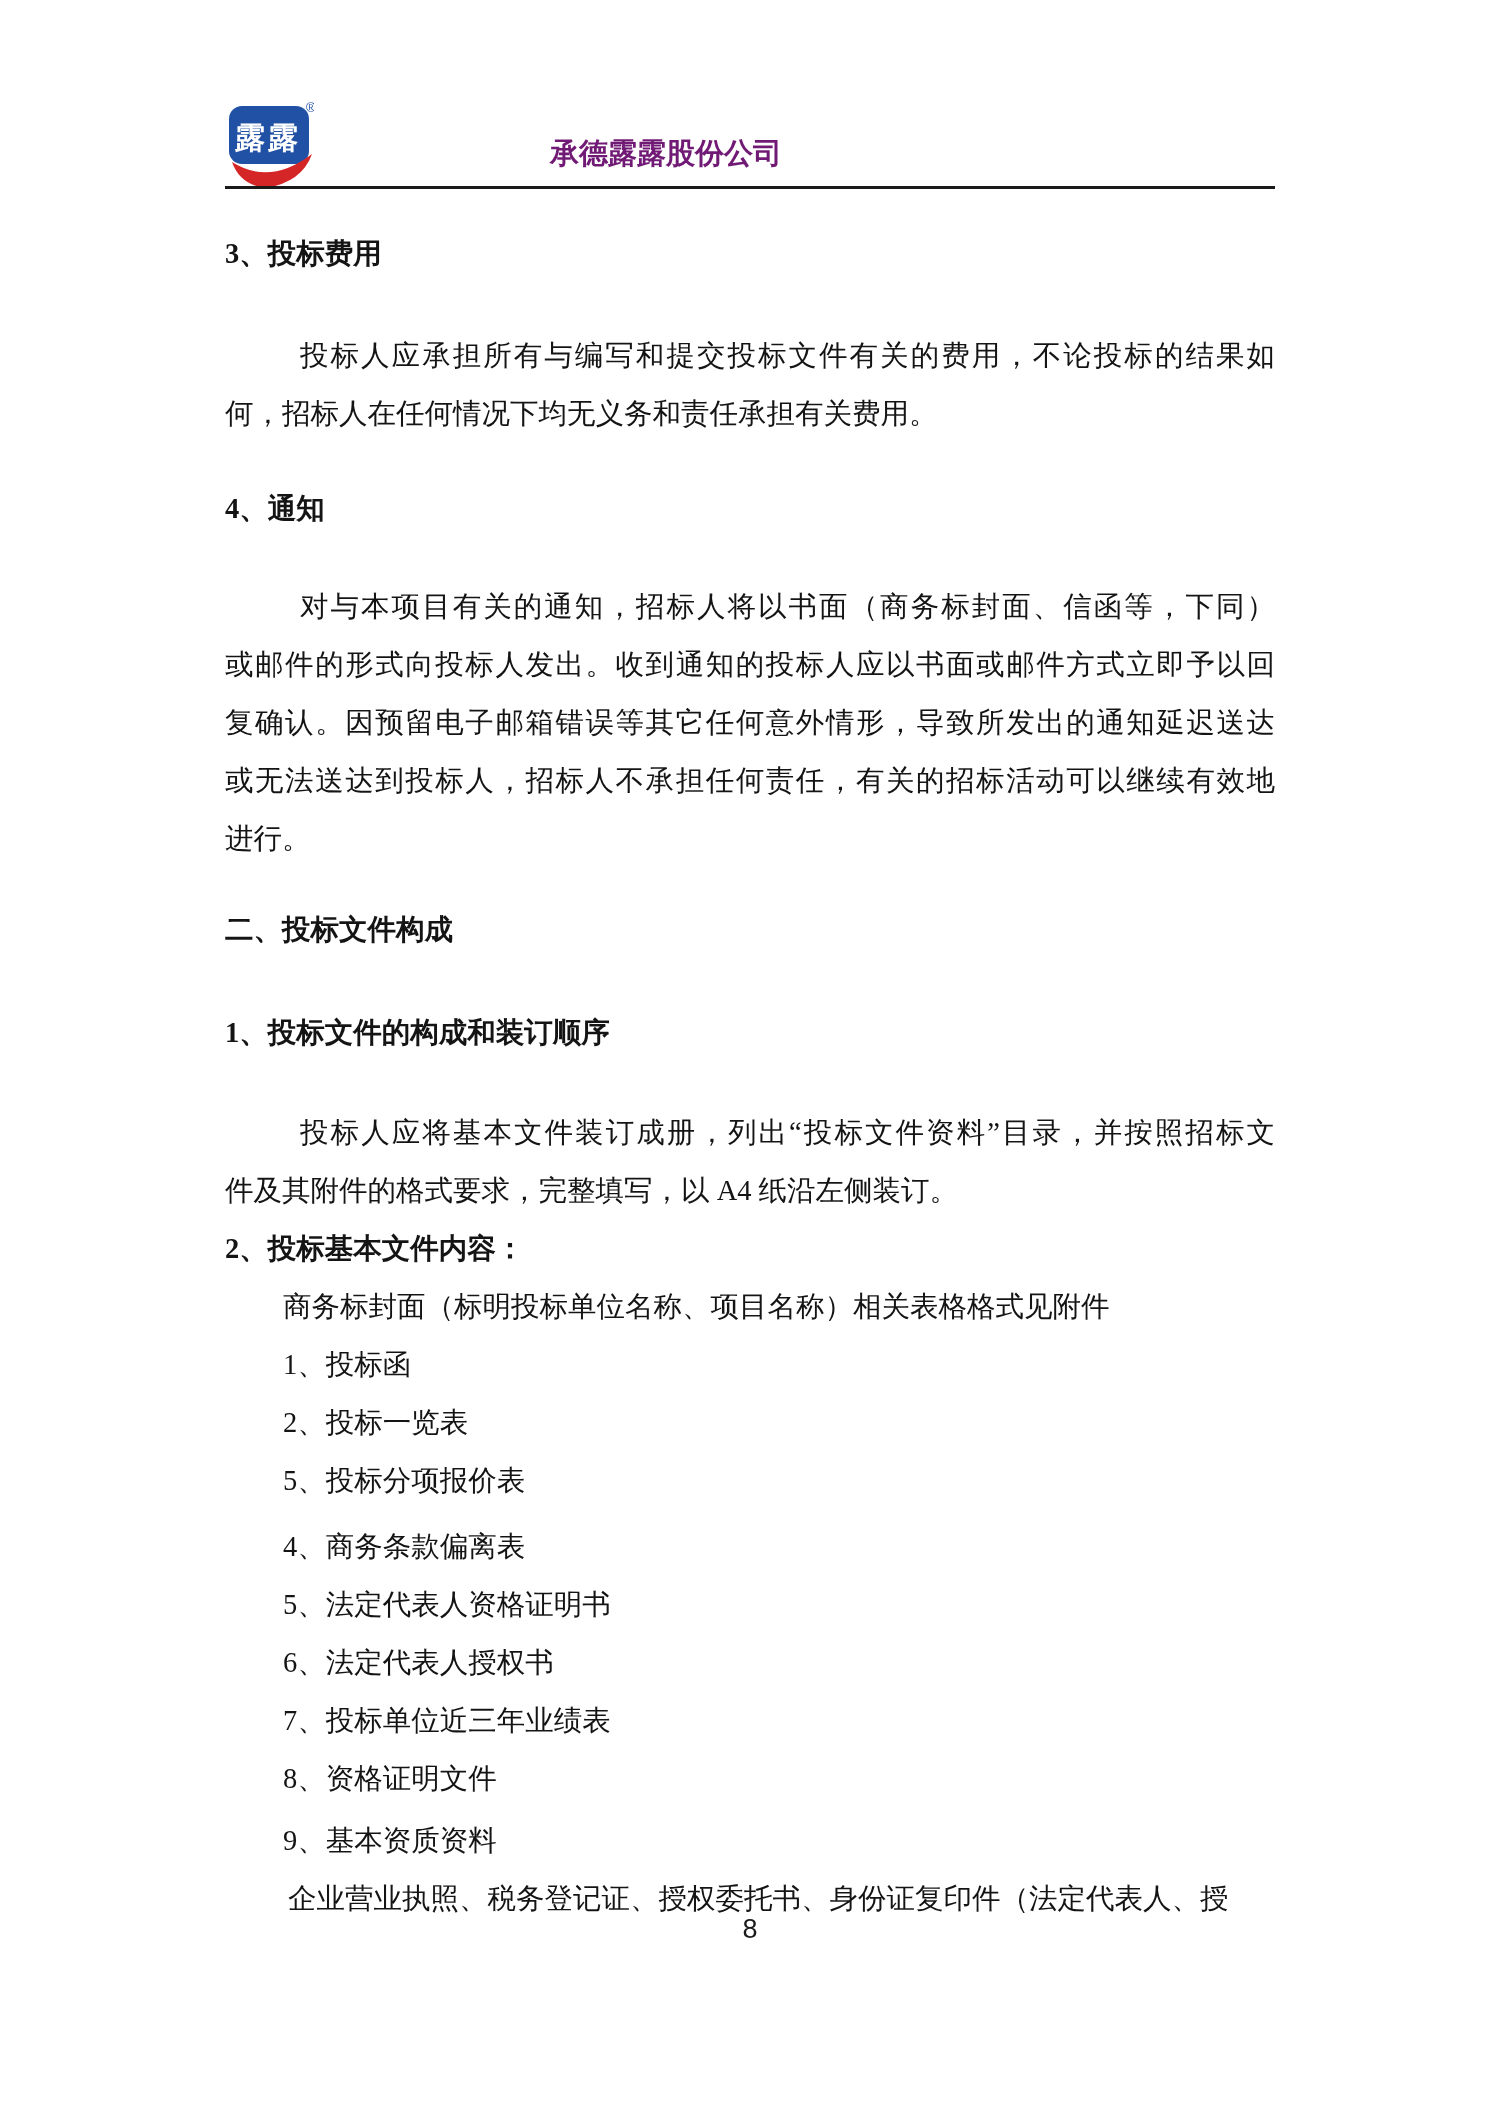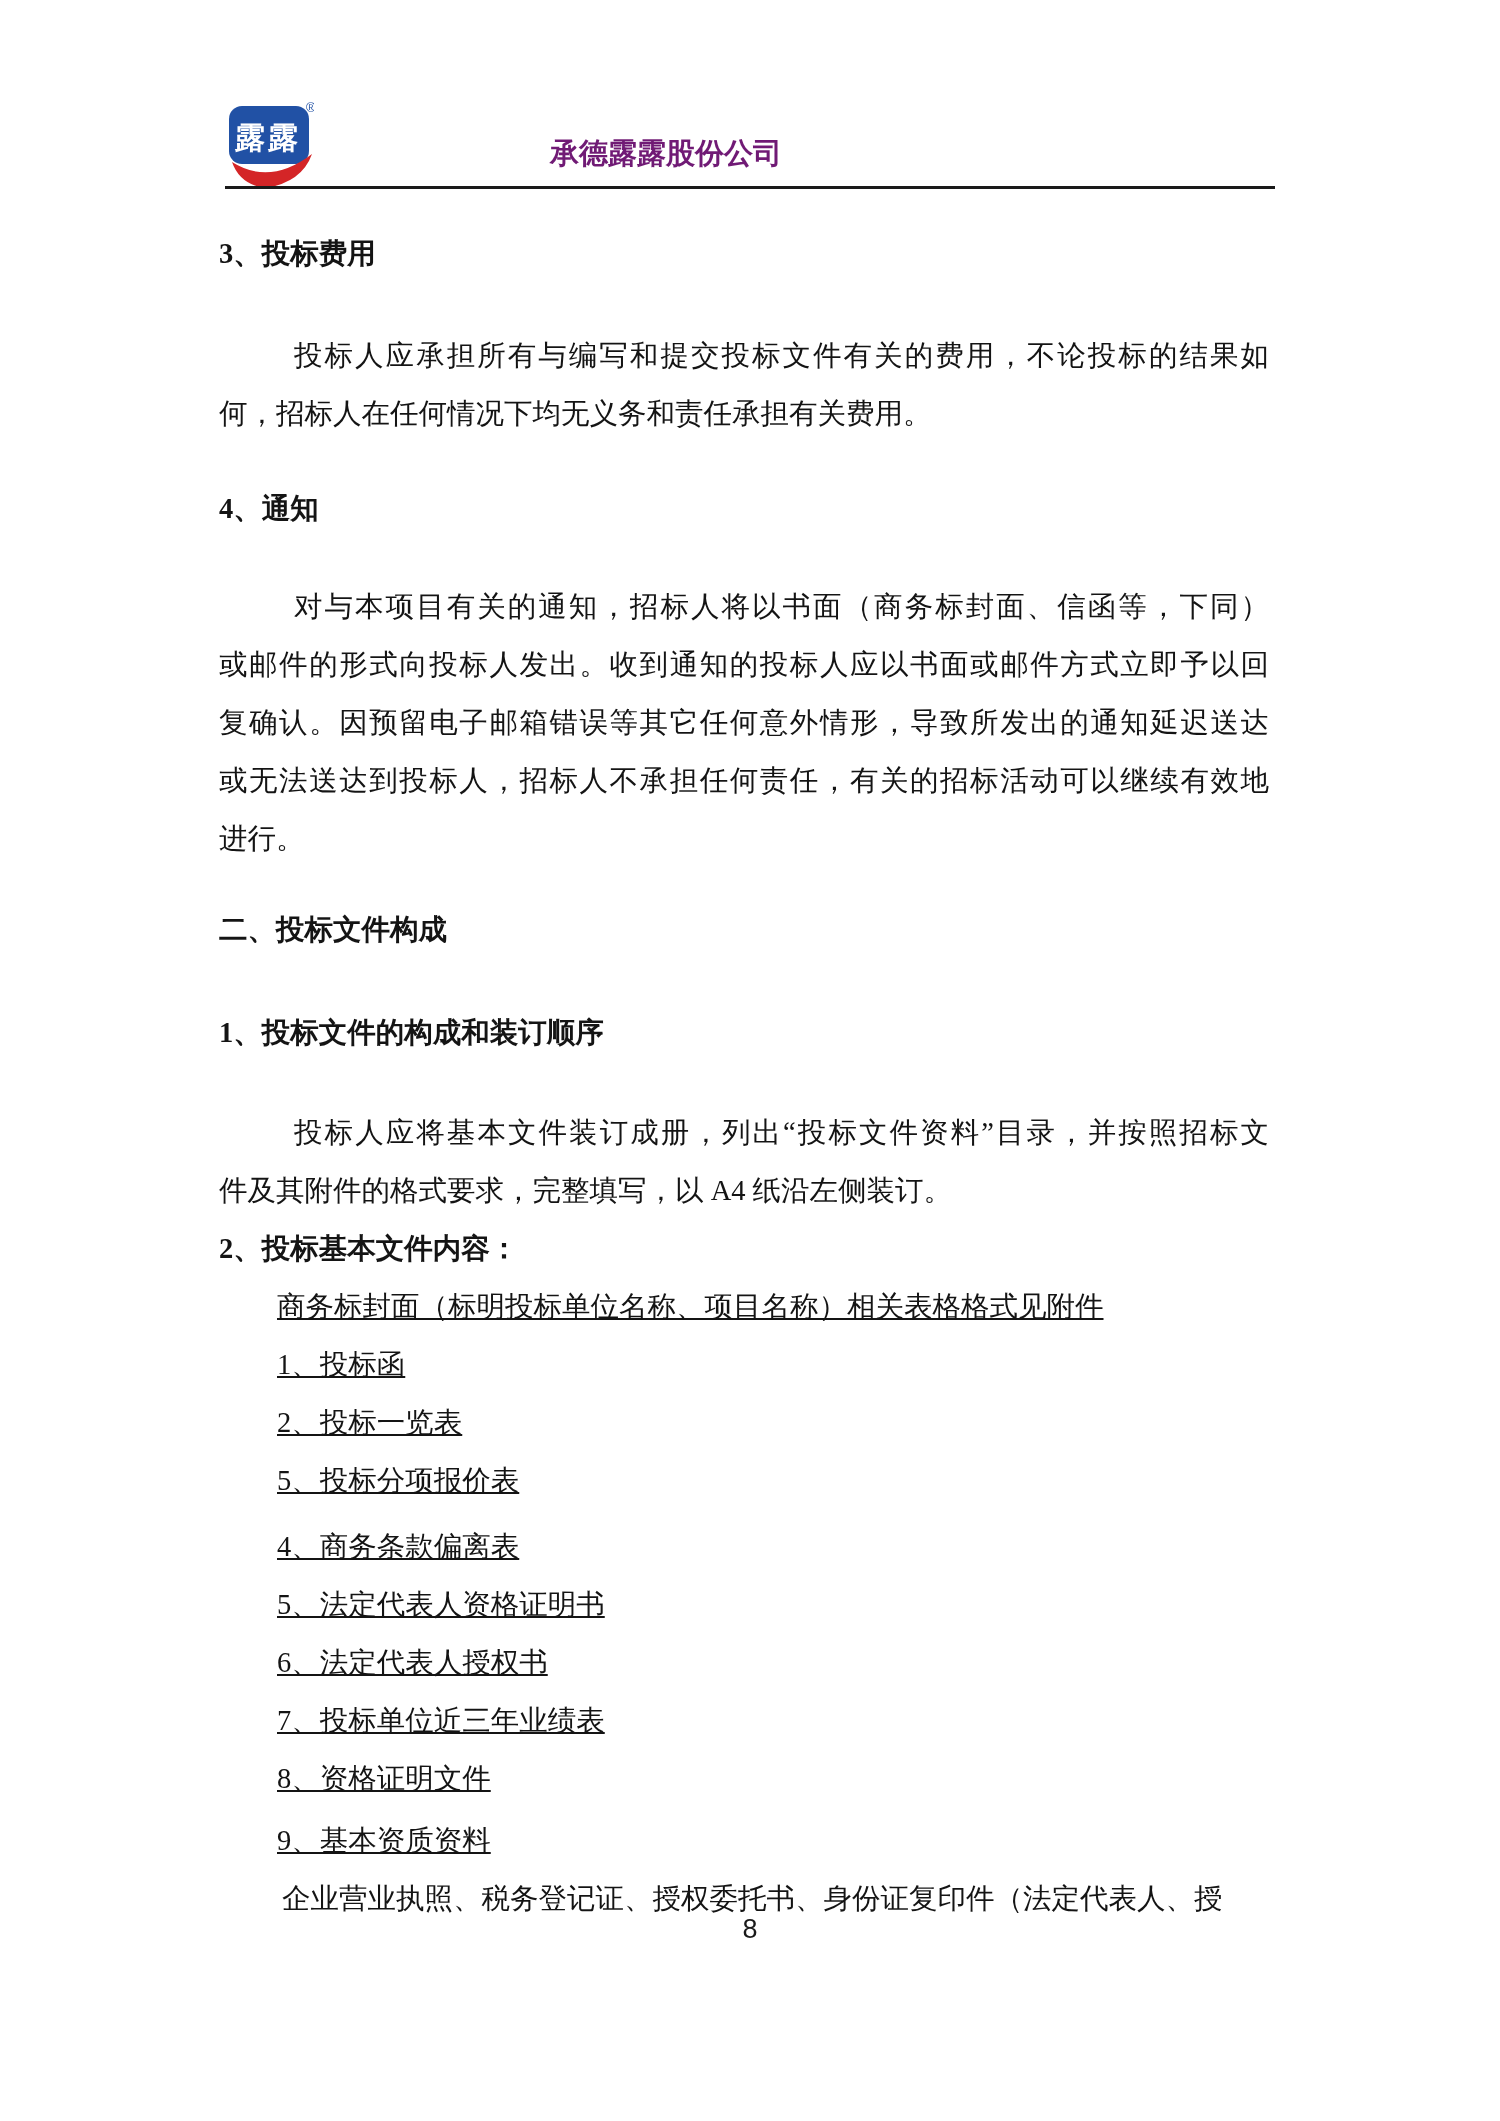--- a/index.html
+++ b/index.html
@@ -20,35 +20,35 @@
     font-size:29px;font-weight:bold;
     color:#701a75;
     letter-spacing:0px;
   }
   .header-rule{
     position:absolute;left:225px;top:186px;width:1050px;height:3px;
     background:#1a1a1a;
   }
   
   .body-col{
-    position:absolute;left:219px;top:225px;width:1050px;
+    position:absolute;left:225px;top:225px;width:1050px;
   }
   .ln{
     font-size:28.5px;
     line-height:58px;
     white-space:nowrap;
   }
   .bold{font-weight:bold;}
   .fill{
     white-space:normal;
     text-align:justify;
     text-align-last:justify;
   }
   .ind-p{padding-left:75px;}   
-  .ind-l{padding-left:58px;text-decoration:underline;}   
+  .ind-l{padding-left:58px;}   
   .ind-n{padding-left:63px;}   
   .gap-a{margin-top:44px;}
   .gap-b{margin-top:37px;}
   .gap-c{margin-top:40px;}
   .gap-d{margin-top:33px;}
   .gap-e{margin-top:45px;}
   .gap-f{margin-top:42px;}
   .gap-g{margin-top:8px;}
   .gap-h{margin-top:4px;}
   

